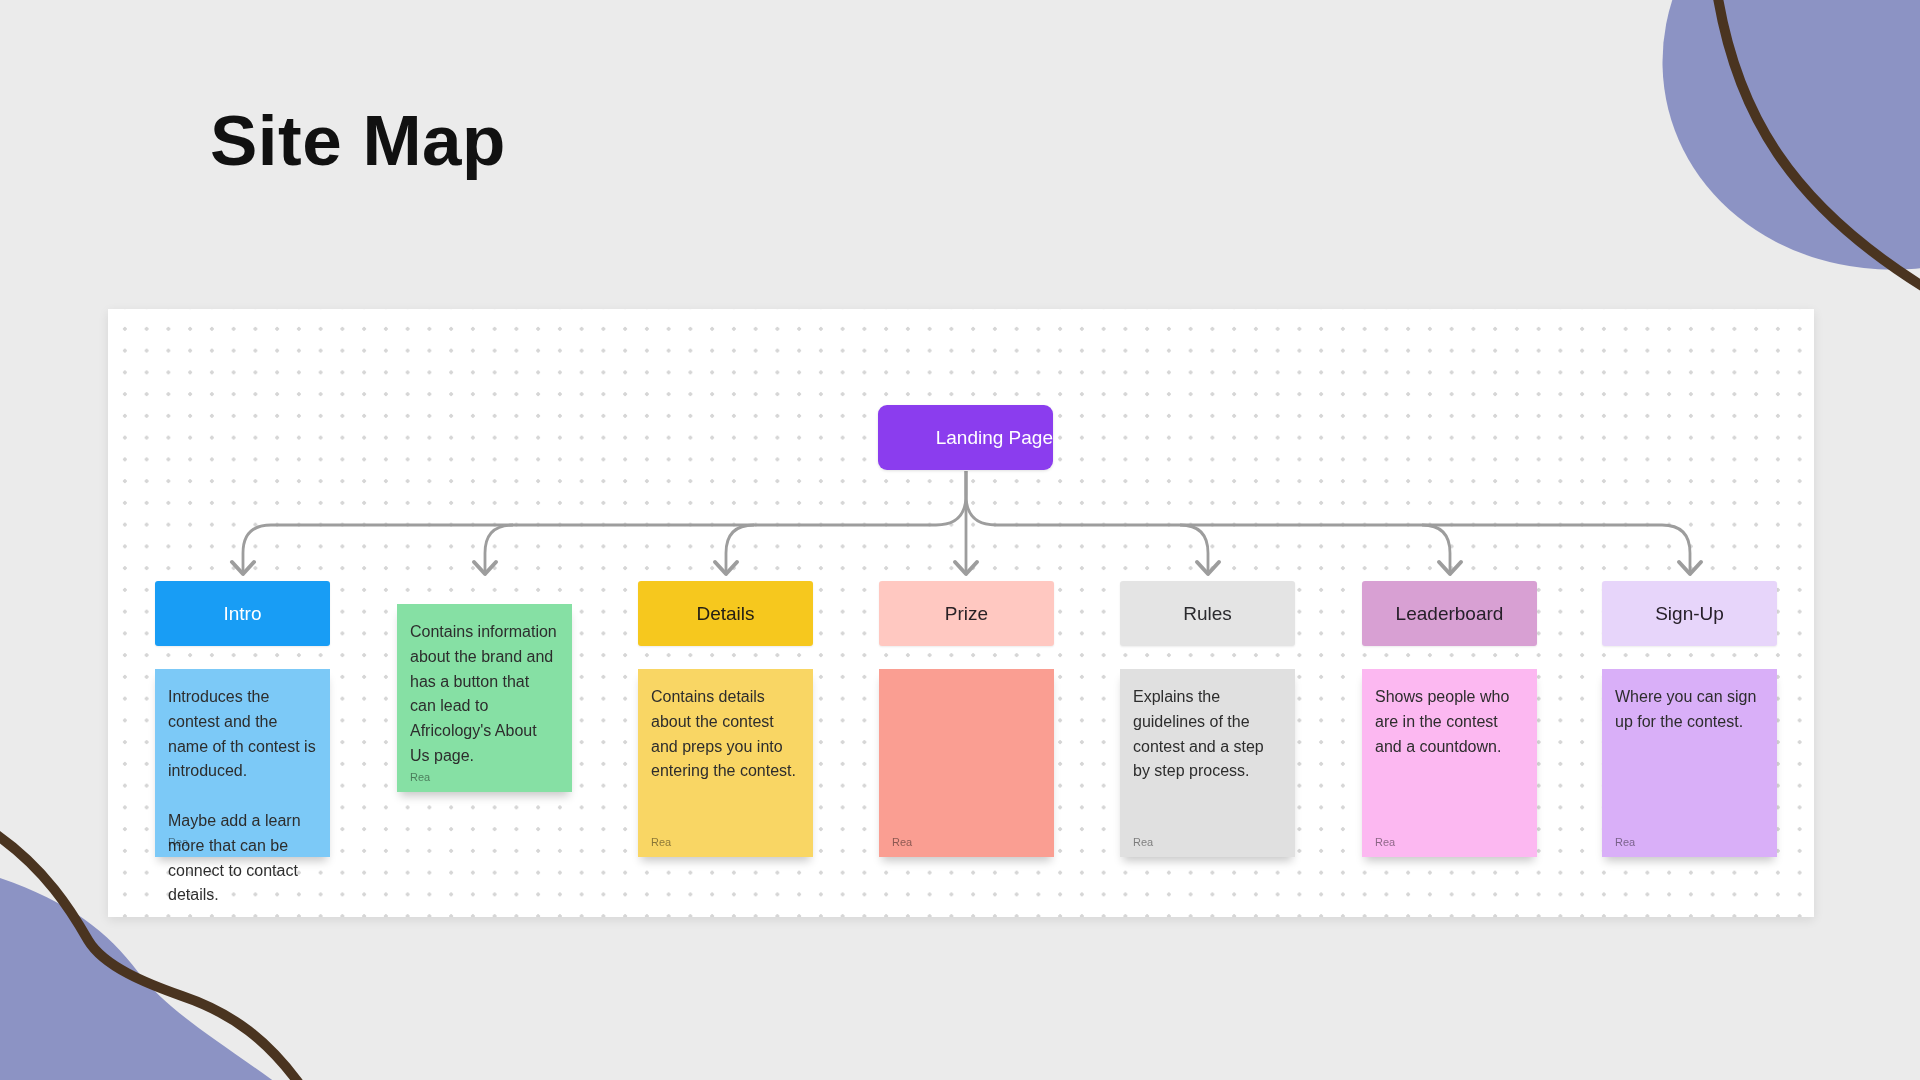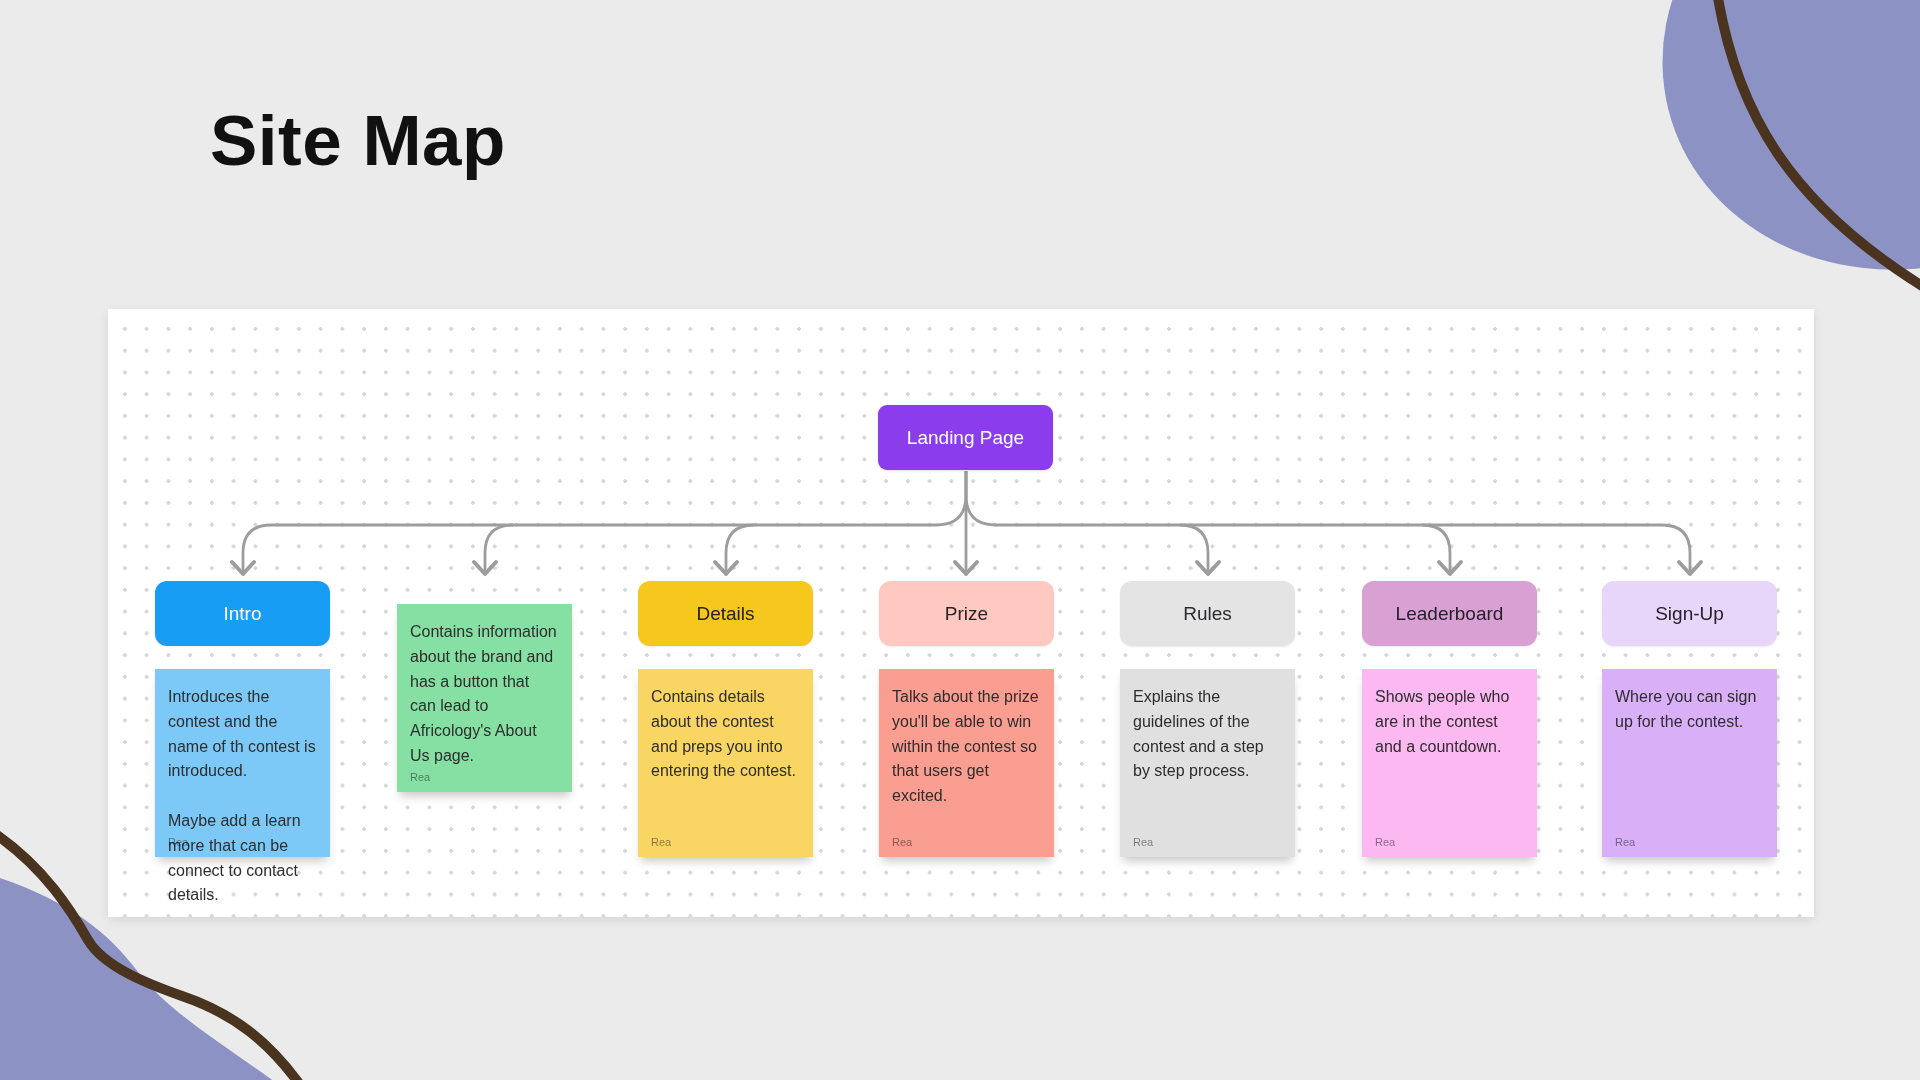--- a/index.html
+++ b/index.html
@@ -45,21 +45,21 @@
     box-shadow:0 1px 3px rgba(0,0,0,0.12);
   }
 
   
   .column { position:absolute; top:272px; width:175px; }
   .col-header {
     height:65px; width:175px;
     background:var(--hbg); color:var(--htx);
     display:flex; align-items:center; justify-content:center;
     font-size:19px; font-weight:500;
-    border-radius:12px;
+    border-radius:3px;
     box-shadow:0 1px 2px rgba(0,0,0,0.08);
   }
   .sticky-note {
     position:relative; margin-top:23px; width:175px; height:188px;
     background:var(--nbg);
     box-shadow:0 7px 9px -3px rgba(0,0,0,0.22);
     padding:16px 13px;
   }
   .note-text {
     font-size:16px; line-height:1.55; color:#2d2d2d;
@@ -107,21 +107,21 @@
       <path d="M 124 253 L 135 265 L 146 253"></path>
       <path d="M 366 253 L 377 265 L 388 253"></path>
       <path d="M 607 253 L 618 265 L 629 253"></path>
       <path d="M 847 253 L 858 265 L 869 253"></path>
       <path d="M 1089 253 L 1100 265 L 1111 253"></path>
       <path d="M 1331 253 L 1342 265 L 1353 253"></path>
       <path d="M 1571 253 L 1582 265 L 1593 253"></path>
     </g>
   </svg>
 
-  <div class="root-node" style="background: rgb(139, 61, 238); color: rgb(255, 255, 255);">
+  <div class="root-node" style="background: rgb(139, 61, 238); color: rgb(255, 255, 255); justify-content: flex-end;">
     <span>Landing Page</span>
   </div>
 
   <div class="column" style="left: 47px; --hbg: #189df5; --htx: #ffffff; --nbg: #7cc9f7;">
     <div class="col-header">
       <span>Intro</span>
     </div>
     <div class="sticky-note">
       <div class="note-text">Introduces the contest and the name of th contest is introduced.
 
@@ -145,21 +145,20 @@
       <div class="note-text">Contains details about the contest and preps you into entering the contest.</div>
       <div class="note-author">Rea</div>
     </div>
   </div>
 
   <div class="column" style="left: 771px; --hbg: #ffc8c1; --htx: #2a2226; --nbg: #fa9e92;">
     <div class="col-header">
       <span>Prize</span>
     </div>
     <div class="sticky-note">
-      <div class="note-text">Talks about the prize you'll be able to win within the contest so that users get excited.</div>
       <div class="note-author">Rea</div>
     </div>
   </div>
 
   <div class="column" style="left: 1012px; --hbg: #e4e4e4; --htx: #2a2a2e; --nbg: #e0e0e0;">
     <div class="col-header">
       <span>Rules</span>
     </div>
     <div class="sticky-note">
       <div class="note-text">Explains the guidelines of the contest and a step by step process.</div>

